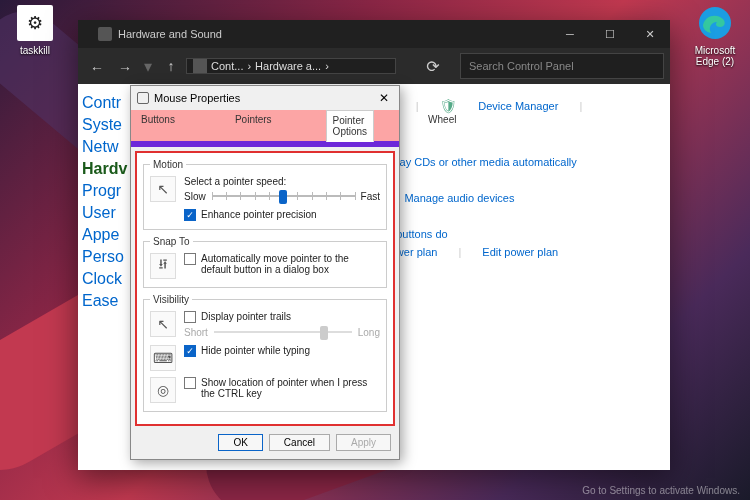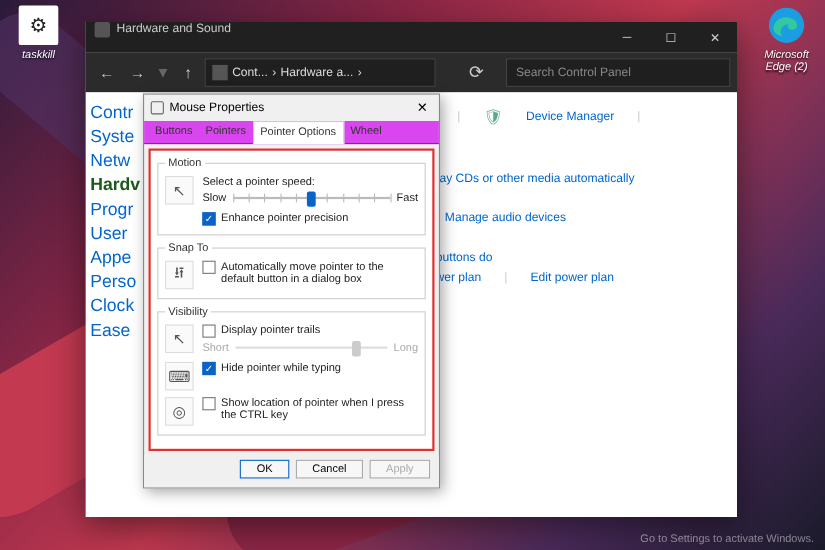--- a/index.html
+++ b/index.html
@@ -8,51 +8,51 @@
 .ws1 { width: 400px; height: 120px; background: #c23950; top: 280px; left: -80px; transform: rotate(-30deg); }
 .ws2 { width: 300px; height: 100px; background: #8b2646; top: 380px; left: 200px; transform: rotate(-20deg); }
 .ws3 { width: 200px; height: 80px; background: rgba(80,50,100,0.6); top: 50px; left: -30px; transform: rotate(40deg); }
 
 .desktop-icon { position: absolute; width: 60px; text-align: center; color: #fff; font-size: 10px; }
 .desktop-icon .ico { width: 36px; height: 36px; margin: 0 auto 4px; display: flex; align-items: center; justify-content: center; }
 .di-taskkill { top: 5px; left: 5px; }
 .di-taskkill .ico { background: #fff; border-radius: 2px; color:#222; font-size:18px; }
 .di-edge { top: 5px; right: 5px; }
 .di-edge .ico svg { width:36px; height:36px; }
-.di-text { text-shadow: 0 1px 2px #000; font-style: italic; }
+.di-text { text-shadow: 0 1px 2px #000; }
 
 .cpwin { position: absolute; top: 20px; left: 78px; width: 592px; height: 450px; background: #fff; box-shadow: 0 8px 30px rgba(0,0,0,0.5); display: flex; flex-direction: column; }
-.cpwin-titlebar { height: 28px; background: #202020; color: #ccc; display: flex; font-size: 11px; padding-left: 8px; }
+.cpwin-titlebar { height: 28px; background: #202020; color: #ccc; display: flex; align-items: center; font-size: 11px; padding-left: 20px; }
 .cpwin-title-ico { width:14px; height:14px; background:#555; margin-right:6px; border-radius:2px; }
 .cpwin-title { flex: 1; }
 .cpwin-ctl { width: 40px; height: 28px; display: flex; align-items: center; justify-content: center; color: #ccc; }
 .cpwin-nav { height: 36px; background: #2b2b2b; display: flex; align-items: center; padding: 0 6px; gap: 2px; }
 .nav-btn { width: 26px; height: 26px; display: flex; align-items: center; justify-content: center; color: #ccc; font-size: 14px; }
 .nav-sep { color:#666; margin:0 4px; }
-.breadcrumb { display: flex; align-items: center; background: #1f1f1f; border: 1px solid #444; height: 26px; flex: 0 0 210px; font-size: 11px; color: #ddd; padding: 0 6px; gap: 4px; }
+.breadcrumb { display: flex; align-items: center; background: #1f1f1f; border: 1px solid #444; height: 16px; flex: 0 0 210px; font-size: 11px; color: #ddd; padding: 0 6px; gap: 4px; }
 .breadcrumb .bc-ico { width:14px; height:14px; background:#555; }
 .refresh { width:26px; height:26px; display:flex; align-items:center; justify-content:center; color:#ccc; margin-left:22px; }
 .search { flex: 1; background: #1f1f1f; border: 1px solid #444; height: 26px; margin-left: 12px; color: #888; font-size: 11px; padding: 0 8px; display:flex; align-items:center; }
 
 .cpwin-body { flex: 1; display: flex; background: #fff; }
 .sidebar { width: 58px; padding: 8px 4px; font-size: 16px; }
 .sidebar a { display: block; color: #0066cc; padding: 2px 0; overflow: hidden; white-space: nowrap; text-decoration: none; }
 .sidebar a.active { color: #1a5a1a; font-weight: 600; }
 .content { flex: 1; padding: 8px 10px; font-size: 11px; color: #0066cc; }
 .content-row { margin: 6px 0; display:flex; flex-wrap:wrap; gap: 4px 21px; align-items:center; }
 .content-row .glyph { color:#5a8; font-size:14px; }
 .content-row .sepbar { color:#ccc; }
 .content-row span.lead { display:inline-block; width:110px; }
 
 .mpwin { position: absolute; top: 85px; left: 130px; width: 270px; background: #f0f0f0; border: 1px solid #888; box-shadow: 3px 3px 12px rgba(0,0,0,0.35); }
 .mp-title { height: 24px; display: flex; align-items: center; padding: 0 6px; font-size: 11px; }
 .mp-title-ico { width:12px; height:12px; margin-right:5px; border:1px solid #666; border-radius:2px; }
 .mp-title-text { flex: 1; }
 .mp-close { width: 18px; height: 18px; display: flex; align-items: center; justify-content: center; font-size: 12px; }
-.mp-tabs { display: flex; font-size: 10px; border-bottom: 1px solid #6d28d9; padding: 0 4px; background:#d946ef; }
+.mp-tabs { display: flex; font-size: 10px; border-bottom: 6px solid #6d28d9; padding: 0 4px; background:#fca5a5;gap:48px; }
 .mp-tab { padding: 4px 6px; color: #333; cursor: default; }
 .mp-tab.active { background: #fff; border: 1px solid #ccc; border-bottom: 1px solid #fff; margin-bottom: -1px; }
 .mp-body { padding: 6px; background: #fff; border: 2px solid #e03030; margin: 4px; }
 fieldset { border: 1px solid #ccc; margin-bottom: 6px; padding: 6px 6px 8px 6px; }
 legend { font-size: 10px; padding: 0 3px; color: #333; }
 .row { display: flex; align-items: flex-start; gap: 8px; font-size: 10px; color: #222; }
 .row + .row { margin-top: 6px; }
 .cursor-ico { width: 26px; height: 26px; flex: 0 0 26px; border:1px solid #ddd; display:flex; align-items:center; justify-content:center; font-size:14px; color:#555; background:#fafafa; }
 .row-content { flex: 1; }
 .slider-row { display:flex; align-items:center; gap:6px; font-size:10px; margin-top:2px; }

